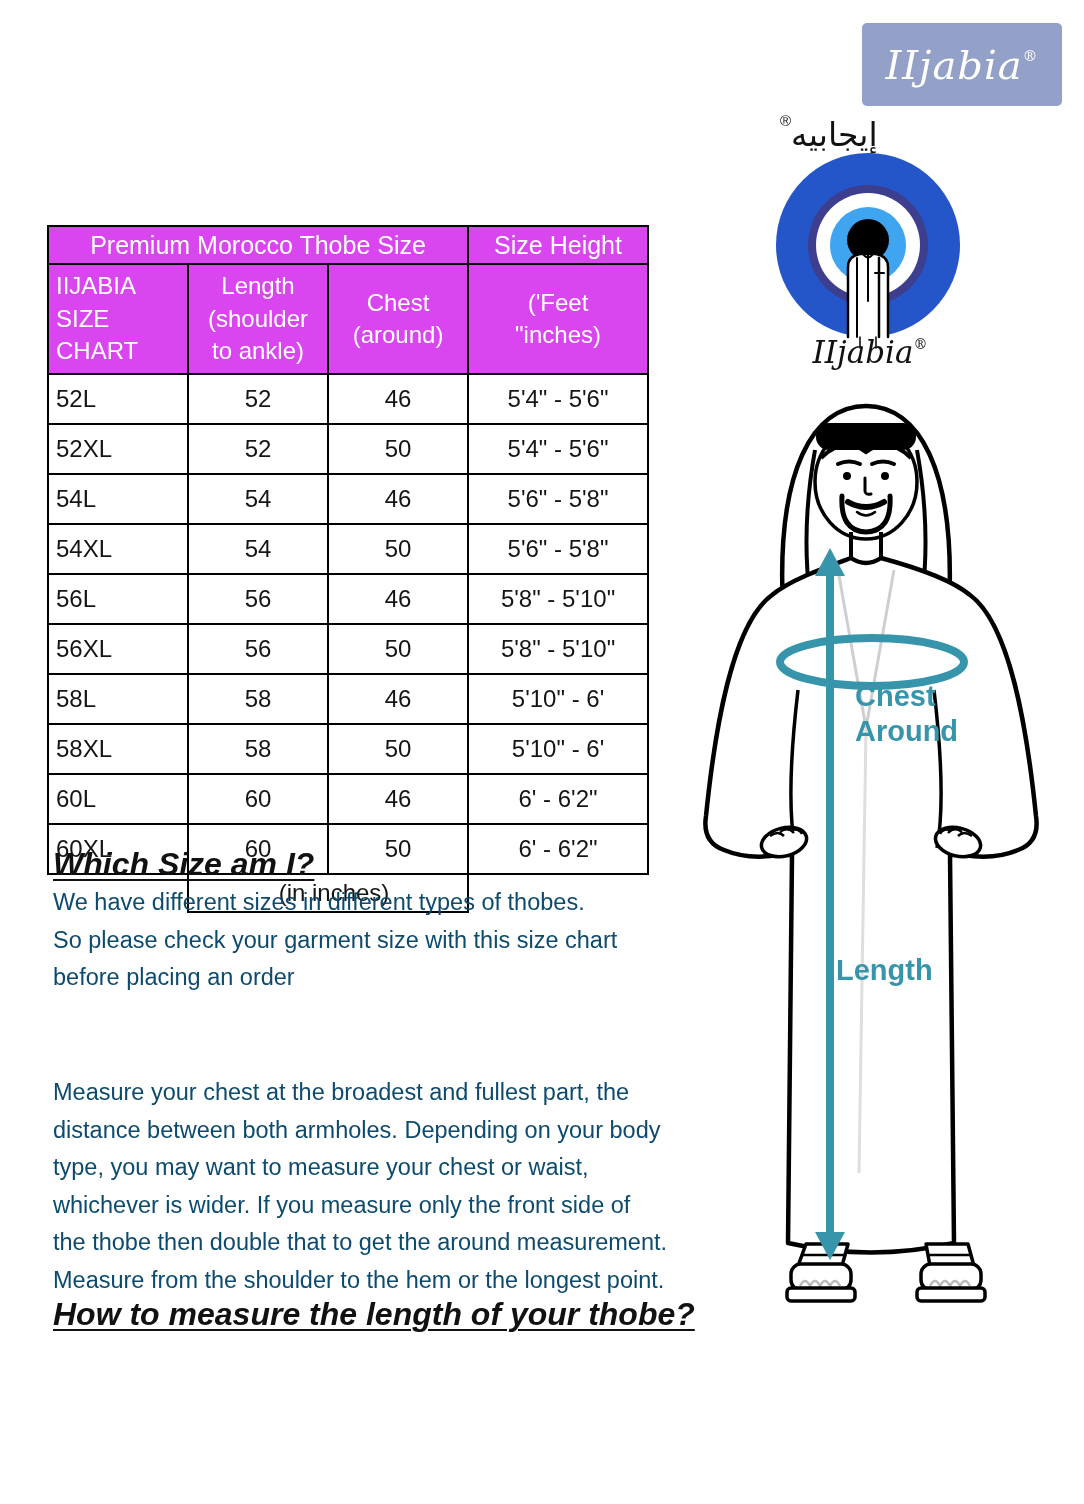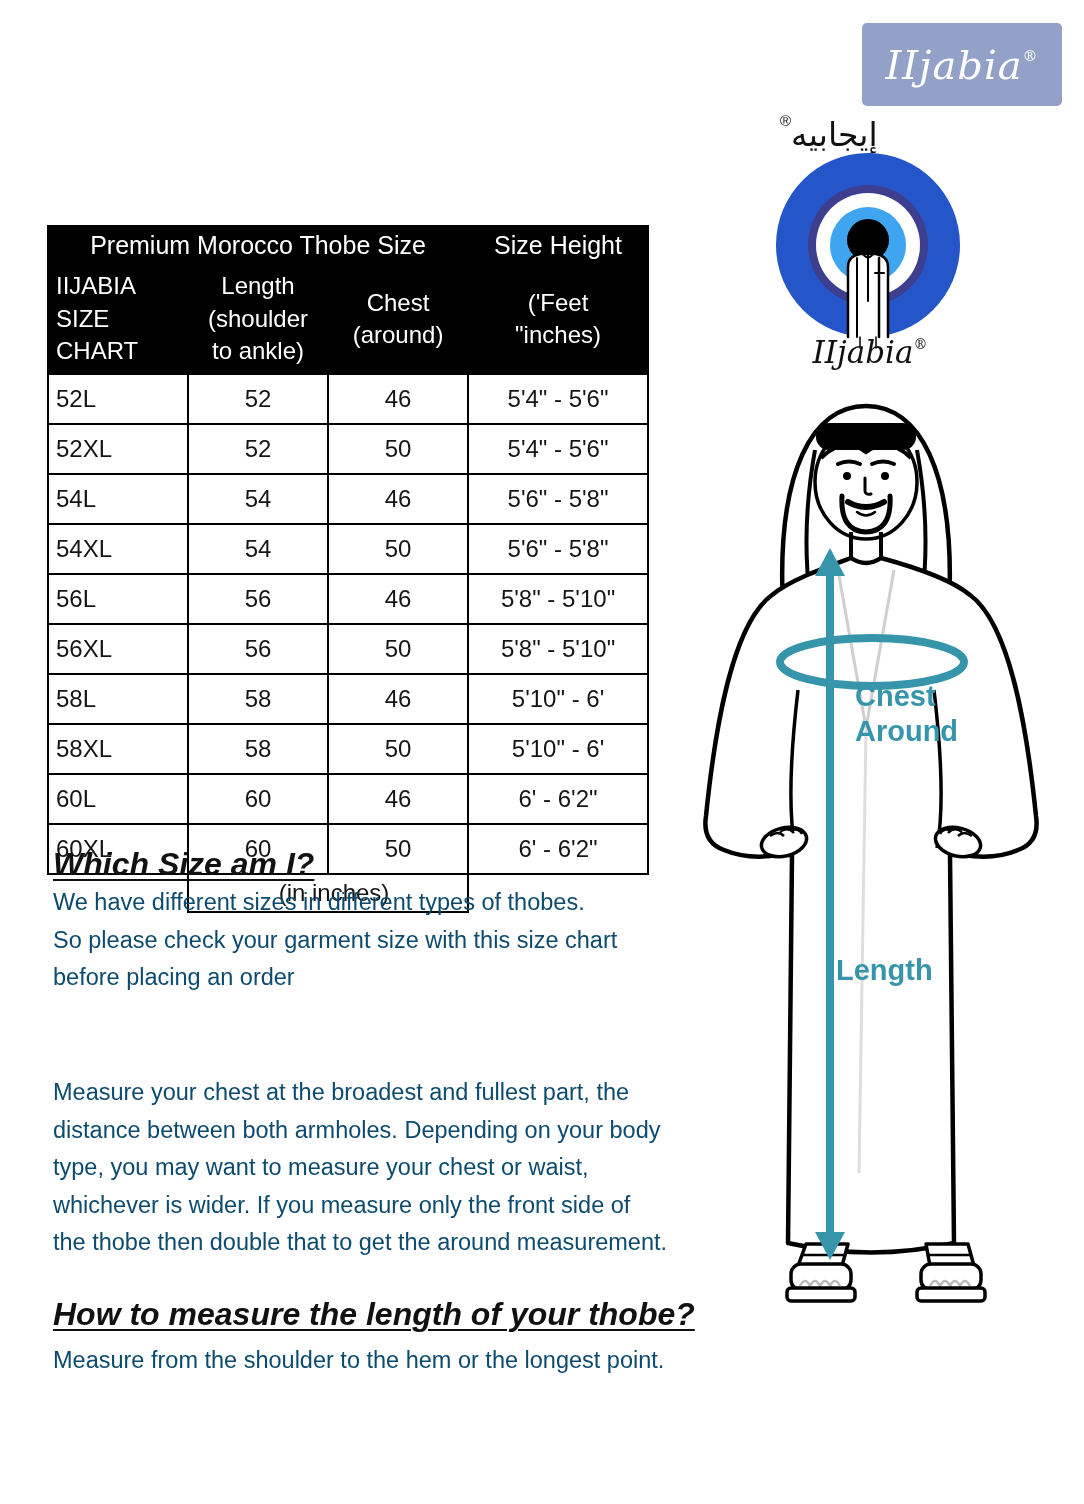--- a/index.html
+++ b/index.html
@@ -32,21 +32,21 @@
   
   table.size-table {
     position:absolute; left:47px; top:225px;
     border-collapse:collapse; table-layout:fixed; width:600px;
     font-size:24px; color:#151515;
   }
   .size-table td, .size-table th {
     border:2px solid #000000; text-align:center; vertical-align:middle;
     font-weight:normal; padding:1px 4px;
   }
-  .size-table .hdr { background:#000000; color:#ffffff; }
+  .size-table .hdr { background:#d946ef; color:#ffffff; }
   .size-table .r1 td { height:38px; font-size:25px; }
   .size-table .r2 td { height:110px; white-space:pre-line; line-height:1.35; }
   .size-table tbody td { height:50px; }
   .size-table .col-size { text-align:left; padding-left:7px; }
   .size-table .noborder { border:none; }
   .size-table .foot td { height:38px;padding-left:16px; }
 
   
   .sec-heading {
     position:absolute; left:53px;
@@ -208,21 +208,21 @@
 So please check your garment size with this size chart
 before placing an order</div>
 
   <div class="sec-body" style="top:1074px">Measure your chest at the broadest and fullest part, the
 distance between both armholes. Depending on your body
 type, you may want to measure your chest or waist,
 whichever is wider. If you measure only the front side of
 the thobe then double that to get the around measurement.</div>
 
   <div class="sec-heading" style="top:1296px">How to measure the length of your thobe?</div>
-  <div class="sec-body" style="top:1342px">Measure from the shoulder to the hem or the longest point.</div>
+  <div class="sec-body" style="top:1262px">Measure from the shoulder to the hem or the longest point.</div>
 
   <svg class="figure-svg" width="390" height="910" viewBox="0 0 390 910">
 
     <path d="M 95 210 C 88 70 126 8 178 8 C 230 8 268 70 261 210 L 261 218 L 95 218 Z" fill="#ffffff" stroke="#000000" stroke-width="4.5" stroke-linejoin="round"></path>
 
     <ellipse cx="178" cy="84" rx="51" ry="57" fill="#ffffff" stroke="#000000" stroke-width="3.5"></ellipse>
 
     <path d="M 127 52 Q 113 130 122 200" fill="none" stroke="#000000" stroke-width="4"></path>
     <path d="M 229 52 Q 243 130 234 200" fill="none" stroke="#000000" stroke-width="4"></path>
 

